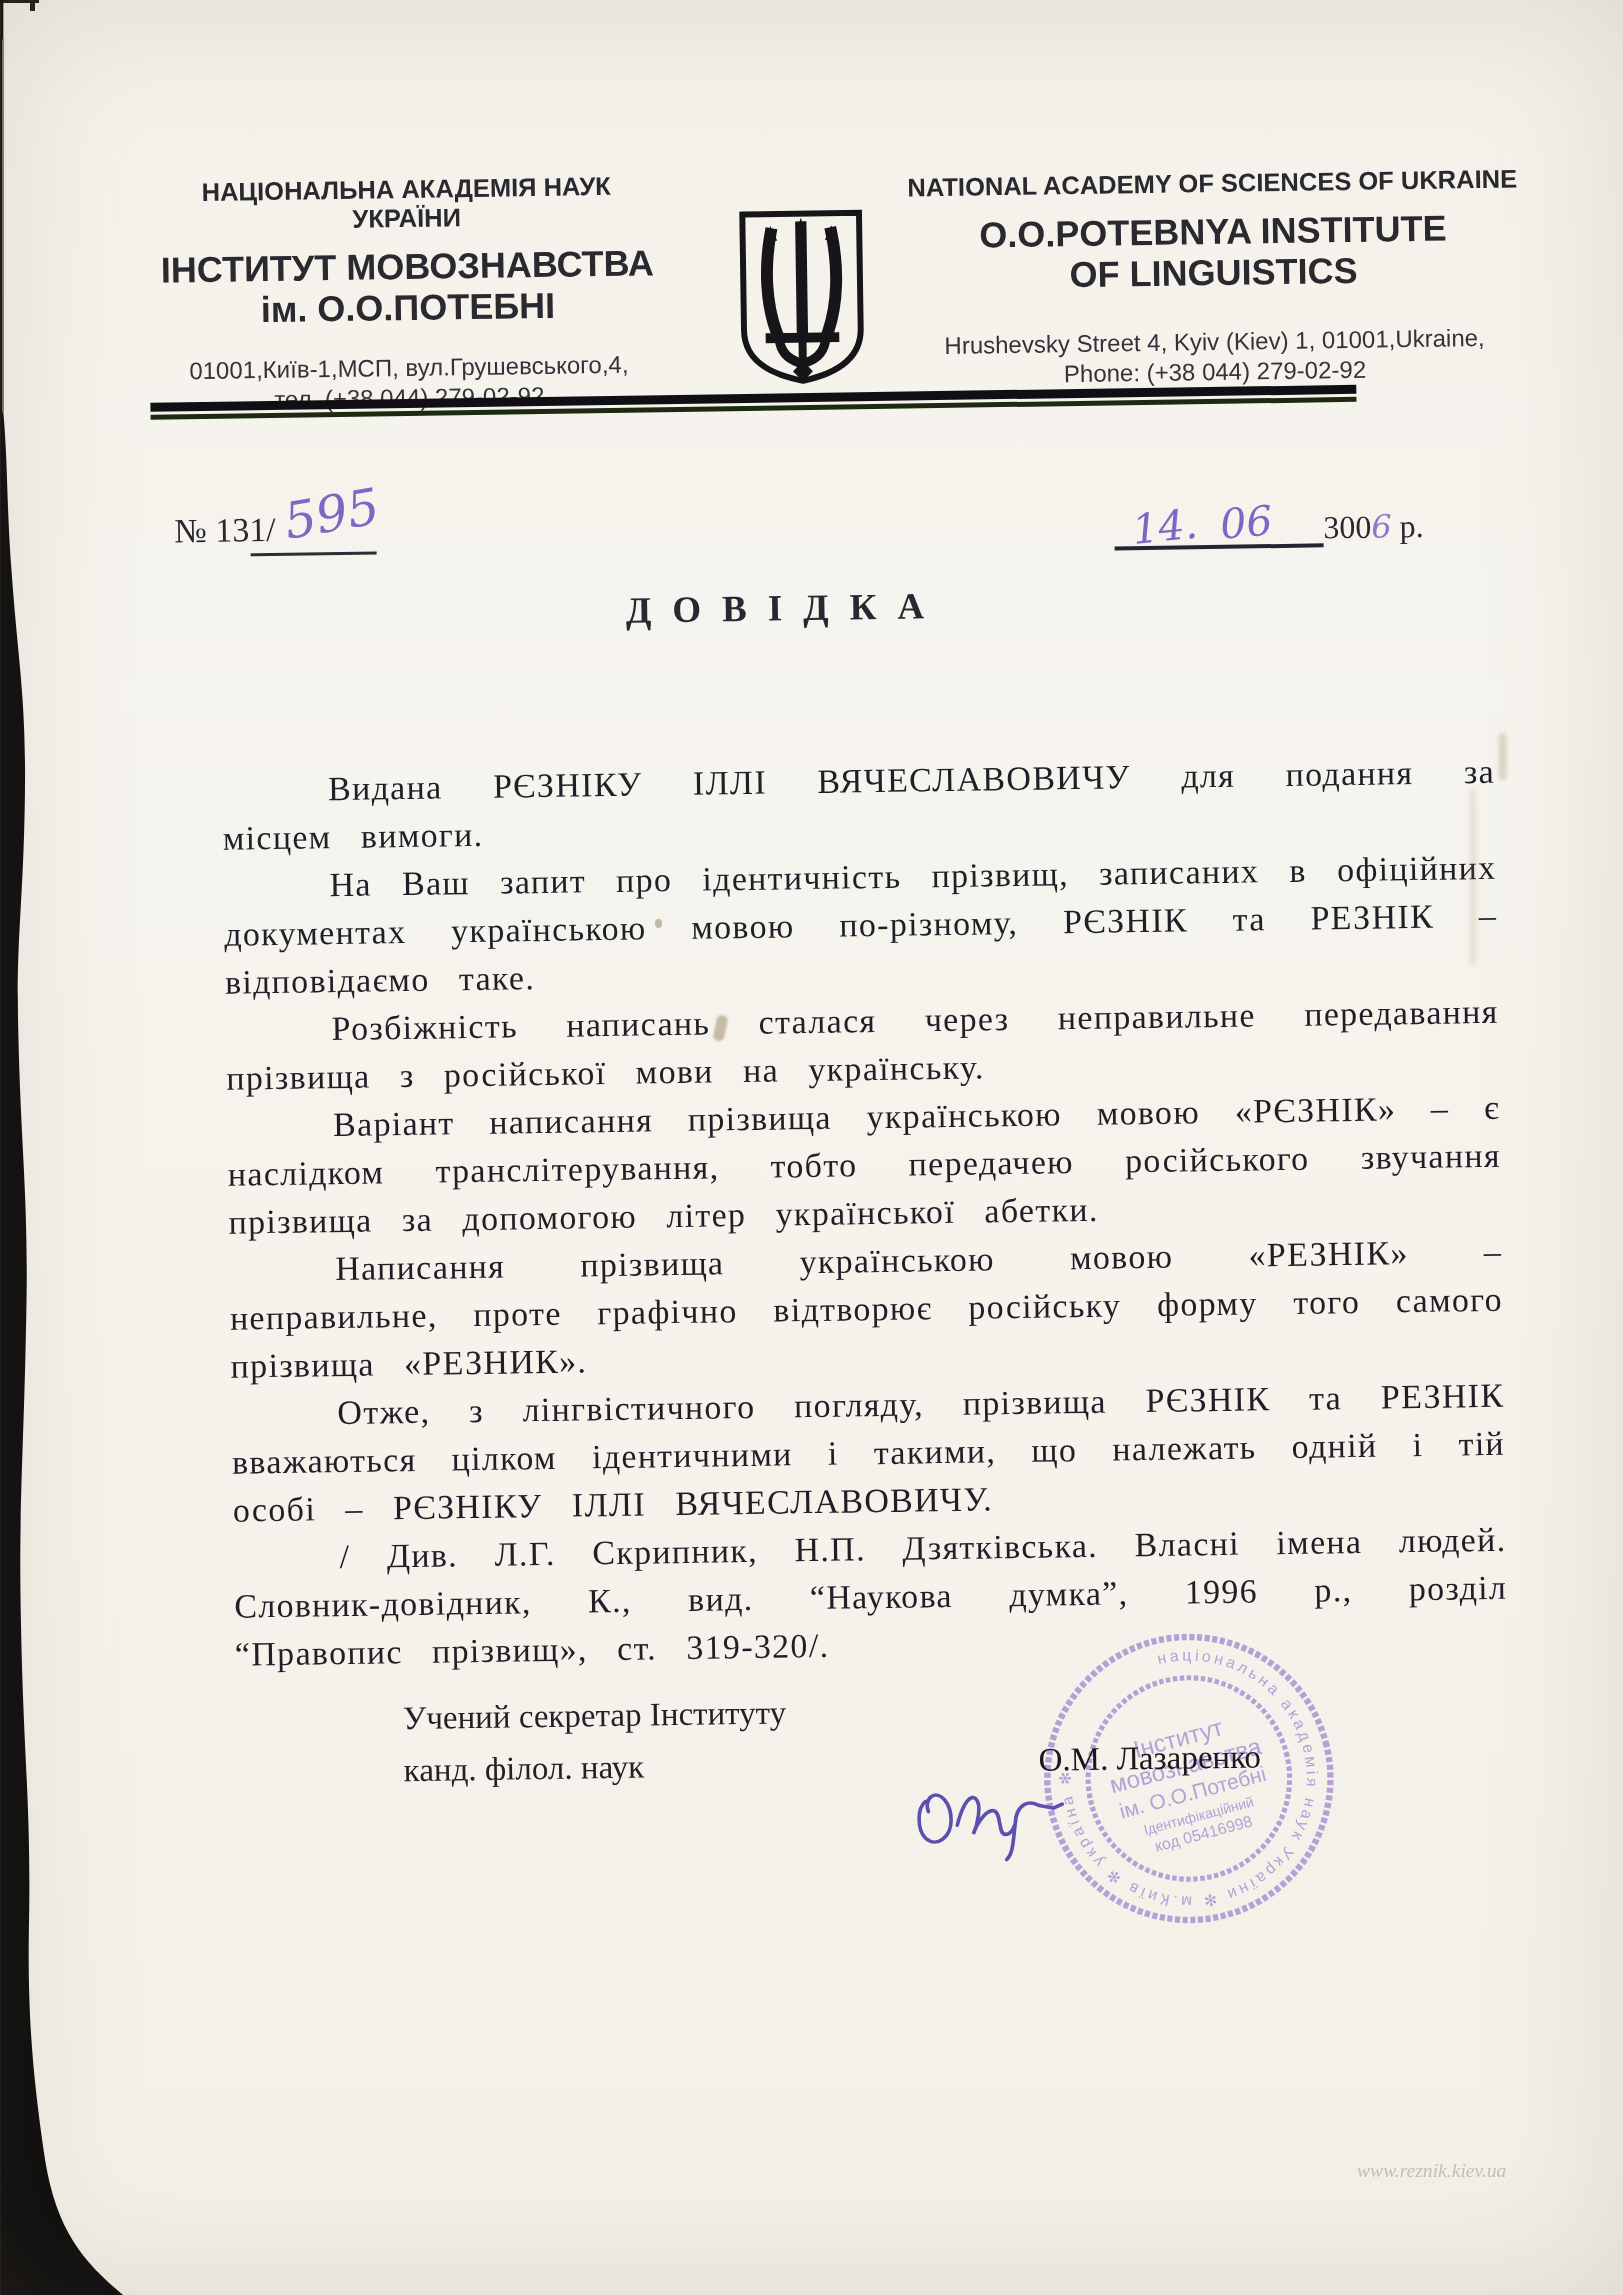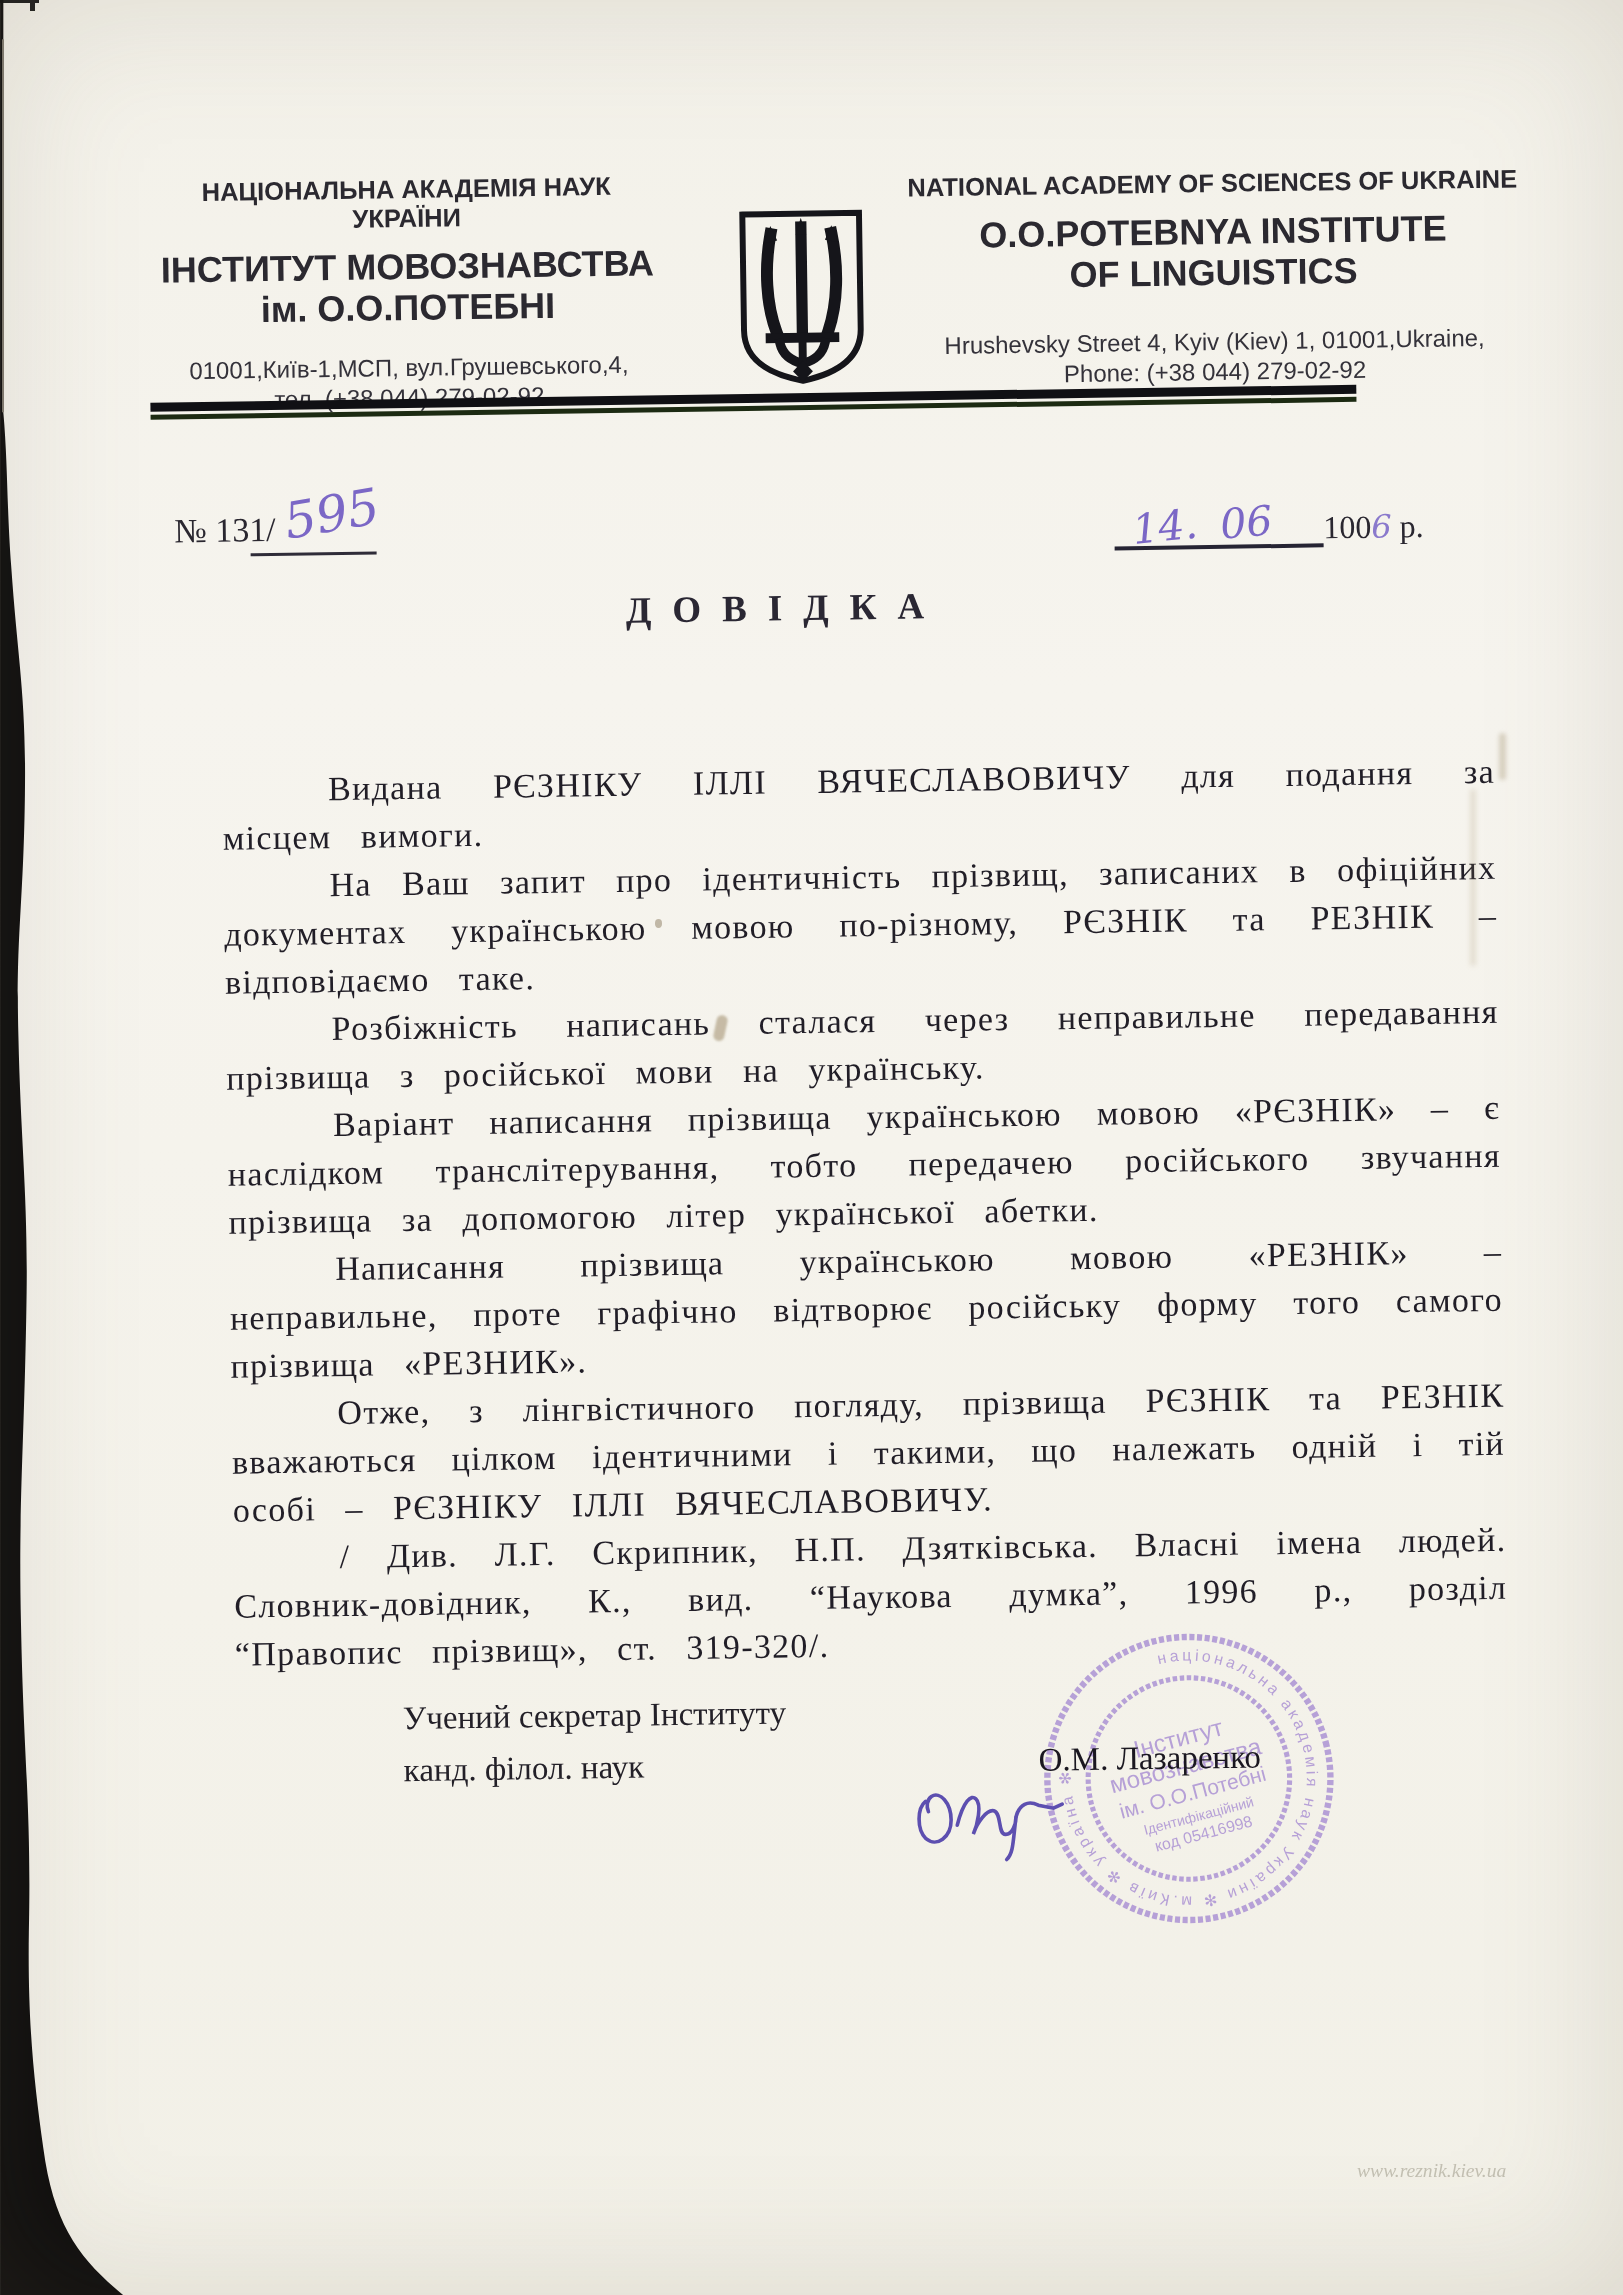--- a/index.html
+++ b/index.html
@@ -113,21 +113,21 @@
       <div class="bar2"></div>
     </div>
 
     <div class="abs refline">№ 131/</div>
     <div class="abs hand ref-num">595</div>
     <div class="abs ref-underline"></div>
 
     <div class="abs hand date-day">14.</div>
     <div class="abs hand date-month">06</div>
     <div class="abs date-underline"></div>
-    <div class="abs date-year"><span>100</span><span class="hand6">6</span><span> р.</span></div>
+    <div class="abs date-year"><span>300</span><span class="hand6">6</span><span> р.</span></div>
 
     <div class="abs doc-title">ДОВІДКА</div>
 
     <div class="abs body-text">
       <p>Видана РЄЗНІКУ ІЛЛІ ВЯЧЕСЛАВОВИЧУ для подання за місцем вимоги.</p>
       <p>На Ваш запит про ідентичність прізвищ, записаних в офіційних документах українською мовою по-різному, РЄЗНІК та РЕЗНІК – відповідаємо таке.</p>
       <p>Розбіжність написань сталася через неправильне передавання прізвища з російської мови на українську.</p>
       <p>Варіант написання прізвища українською мовою «РЄЗНІК» – є наслідком транслітерування, тобто передачею російського звучання прізвища за допомогою літер української абетки.</p>
       <p>Написання прізвища українською мовою «РЕЗНІК» – неправильне, проте графічно відтворює російську форму того самого прізвища «РЕЗНИК».</p>
       <p>Отже, з лінгвістичного погляду, прізвища РЄЗНІК та РЕЗНІК вважаються цілком ідентичними і такими, що належать одній і тій особі – РЄЗНІКУ ІЛЛІ ВЯЧЕСЛАВОВИЧУ.</p>

